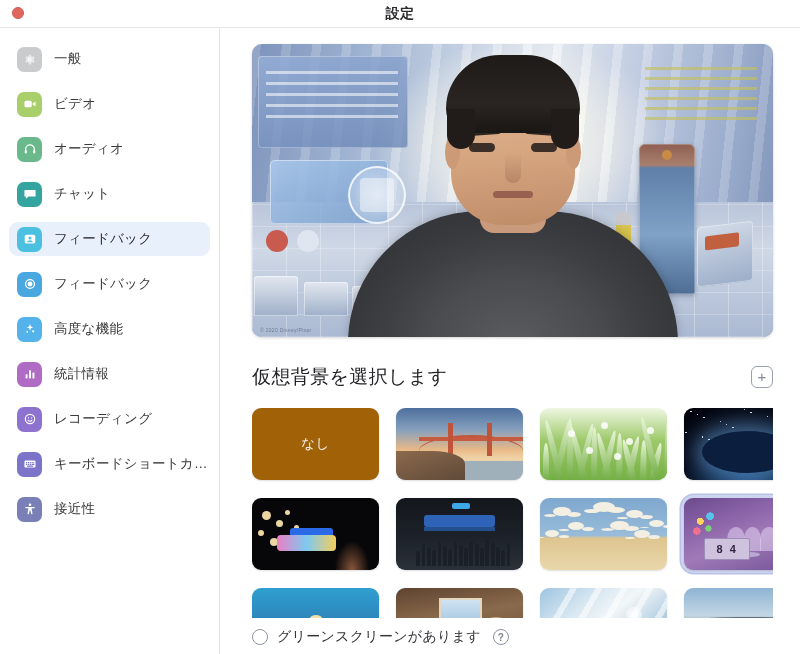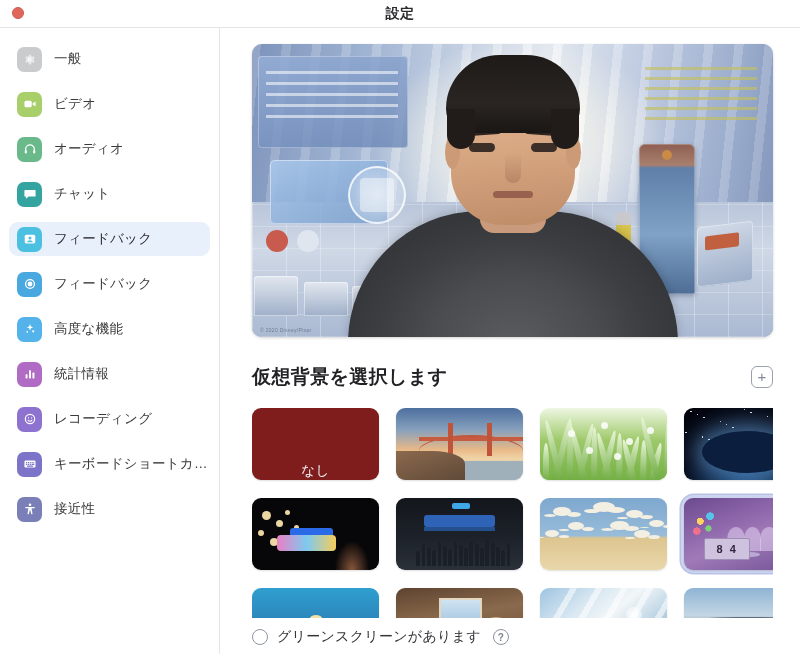--- a/index.html
+++ b/index.html
@@ -200,41 +200,41 @@
   .mouth{
     position:absolute; left:50%; top:124px; margin-left:-20px; width:40px; height:7px;
     background:#97604f; border-radius:5px;
   }
 
   
   .sec-head{
     display:flex; align-items:center; justify-content:space-between;
     width:521px; margin-top:27px; margin-bottom:18px; flex:0 0 auto;
   }
-  .sec-title{ font-size:19px; font-weight:700; color:#222226; letter-spacing:.02em; }
+  .sec-title{ font-size:19px; font-weight:400; color:#222226; letter-spacing:.02em; }
   .add-btn{
     width:22px; height:22px; border:1.4px solid #9aa0ae; border-radius:6px;
     display:flex; align-items:center; justify-content:center; cursor:pointer; background:#fff;
   }
   .add-btn span{ font-size:15px; line-height:1; color:#82889a; font-weight:400; margin-top:-1px; }
 
   
   .grid-wrap{ width:521px; flex:1; min-height:0; overflow:hidden; }
   .grid{ display:grid; grid-template-columns:repeat(4,127px); gap:18px 17px; }
   .tile{
     width:127px; height:72px; border-radius:9px; position:relative;
     overflow:visible; cursor:pointer;
   }
   .tile .thumb{
     position:absolute; inset:0; border-radius:9px; overflow:hidden;
     box-shadow:0 1px 2px rgba(0,0,0,.13);
   }
   .tile.selected{ box-shadow:0 0 0 3px #cdd4ef, 0 0 0 4.5px #b9c2e6; border-radius:10px; }
   .tile.none .thumb{
-    background:#7f1d1d; display:flex; align-items:flex-end; justify-content:center;
+    background:#a16207; display:flex; align-items:center; justify-content:center;
   }
   .none-label{ color:#f2f3f7; font-size:13.5px; letter-spacing:.04em; }
   .t-layer{ position:absolute; inset:0; }
 
   
   .th-bridge .sky{ position:absolute; inset:0; background:linear-gradient(180deg,#4d6f9e 0%,#86a0bd 30%,#e8b987 58%,#f0d3a6 70%,#b9c5cd 100%); }
   .th-bridge .span{ position:absolute; left:18%; right:0; top:40%; height:4px; background:#c75b3f; }
   .th-bridge .tower{ position:absolute; width:5px; top:21%; height:46%; background:#c0543a; }
   .th-bridge .tower.a{ left:41%; } .th-bridge .tower.b{ left:72%; }
   .th-bridge .cable{ position:absolute; left:18%; right:0; top:38%; height:16px;

